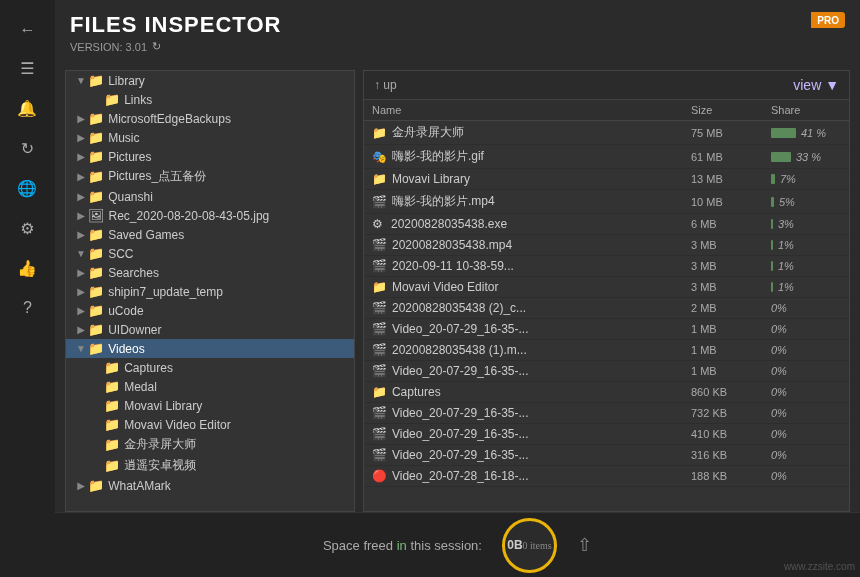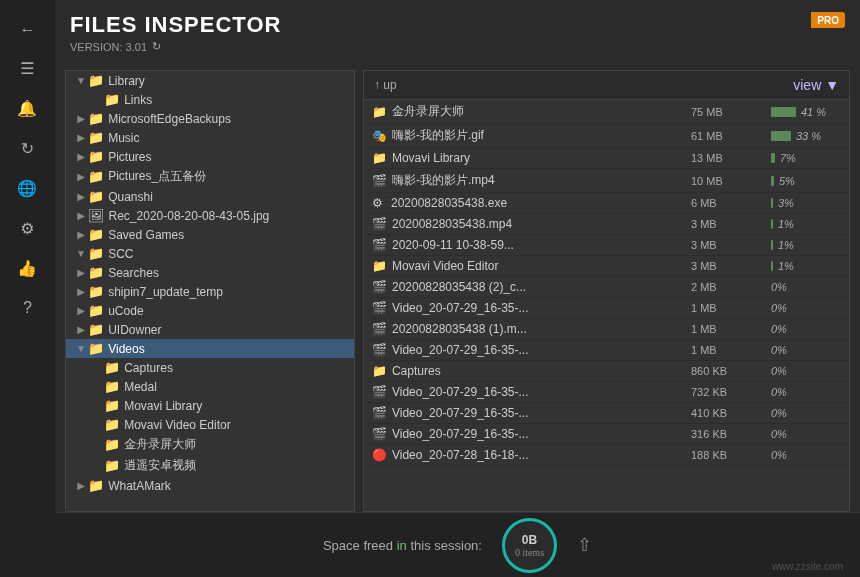--- a/index.html
+++ b/index.html
@@ -250,23 +250,23 @@
     }
     .footer-text {
       color: #aaa;
       font-size: 13px;
     }
     .footer-text span.green { color: #7ab87a; margin-top: 16px; }
     .space-circle {
       width: 55px;
       height: 55px;
       border-radius: 50%;
-      border: 3px solid #14b8a6;
-      display: flex;
-      flex-direction: column;
+      border: 3px solid #eab308;
+      display: flex;
+      flex-direction: row;
       align-items: center;
       justify-content: center;
       background: #2b2b2b;
     }
     .space-circle .space-value {
       font-size: 12px;
       font-weight: bold;
       color: #ccc;
     }
     .space-circle .space-items {
@@ -277,21 +277,21 @@
     .share-icon {
       color: #888;
       font-size: 18px;
       cursor: pointer;
     }
 
     
     .watermark {
       position: absolute;
       bottom: 5px;
-      right: 17px;
+      right: 5px;
       color: rgba(150,150,150,0.4);
       font-size: 10px;
     }
   </style>
 </head>
 <body>
 
 <div class="left-sidebar">
   <div class="sidebar-icon">←</div>
   <div class="sidebar-icon">☰</div>
@@ -453,20 +453,25 @@
     <span class="folder-icon">📁</span>
     <span class="item-label">WhatAMark</span>
   </div>
       </div>
 
     <div class="file-panel">
       <div class="file-toolbar">
         <div class="up-btn">↑ up</div>
         <div class="view-btn">view ▼</div>
       </div>
+      <div class="file-list-header">
+        <span>Name</span>
+        <span>Size</span>
+        <span>Share</span>
+      </div>
       <div class="file-list" id="file-list">
       <div class="file-row">
     <div class="file-name">
       <span class="file-icon">📁</span>
       <span>金舟录屏大师</span>
     </div>
     <div class="file-size">75 MB</div>
     <div class="file-share share-bar-wrap">
       <div class="share-bar" style="width:25px"></div>
       <span class="share-text">41 %</span>

